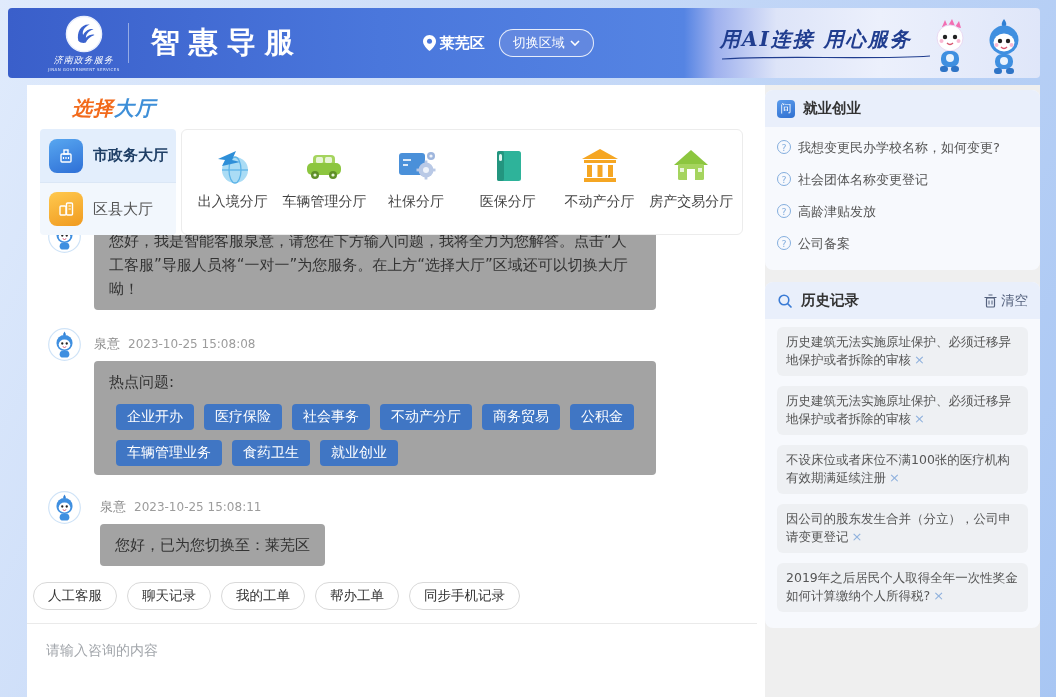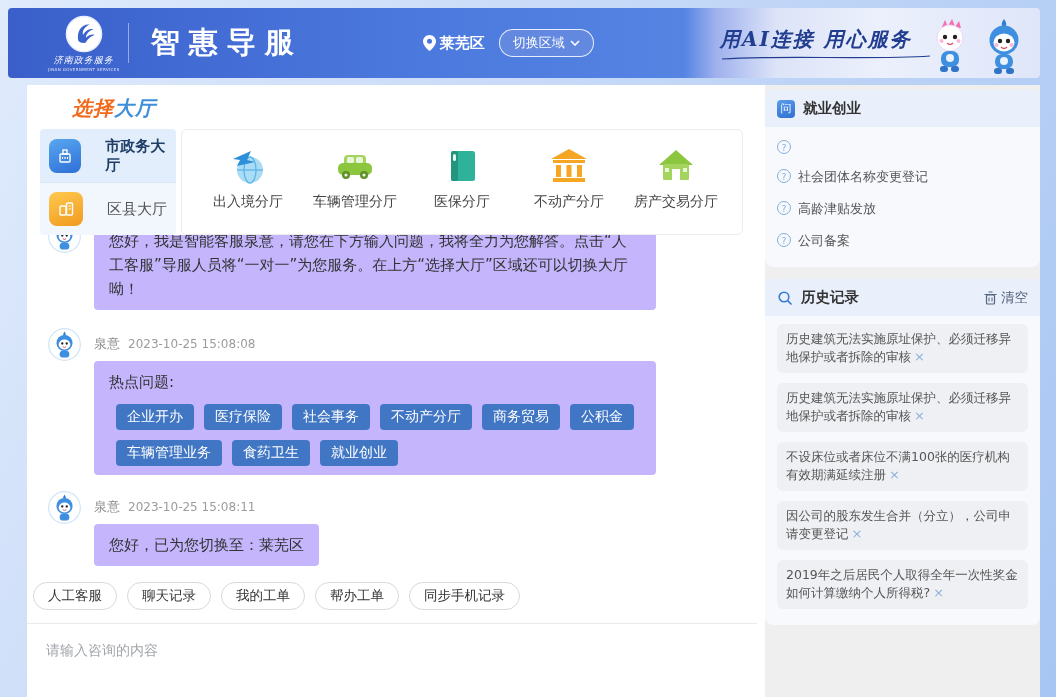--- a/index.html
+++ b/index.html
@@ -44,21 +44,21 @@
   .content { display:flex; margin-top:7px; margin-left:19px; width:1013px; height:612px; background:#fff; }
   .left-panel { width:730px; background:#fff; position:relative; display:flex; flex-direction:column; }
   .right-col { width:275px; margin-left:8px; background:#efefef; padding-top:5px; }
 
   
   .hall-title { margin:10px 0 0 13px; font-size:20px; font-weight:900; font-style:italic; letter-spacing:1px; }
   .hall-title .t1 { color:#f26a1b;margin-left:32px; }
   .hall-title .t2 { color:#3e8fd8; }
   .panel-row { position:relative; z-index:2; display:flex; margin:7px 14px 0 13px; background:#fff; }
   .side-tabs { width:136px; border-radius:4px; overflow:hidden; }
-  .side-tab { height:53px; display:flex; align-items:center; gap:24px; padding-left:9px; cursor:pointer; }
+  .side-tab { height:53px; display:flex; align-items:center; gap:10px; padding-left:9px; cursor:pointer; }
   .side-tab.active { background:#e3eefc; }
   .side-tab.inactive { background:#f2f7fd; border-top:1px solid #dbe7f6; }
   .tab-ico { width:34px; height:34px; border-radius:8px; display:flex; align-items:center; justify-content:center; }
   .tab-ico.blue { background:linear-gradient(160deg,#58a7f0,#2e6fd6); }
   .tab-ico.orange { background:linear-gradient(160deg,#ffc94f,#f09a1f); }
   .side-tab.active .tab-label { color:#1f3f66; font-weight:bold; }
   .tab-label { font-size:15px; color:#555; }
   .halls-card {
     flex:1; margin-left:5px; border:1px solid #ececec; border-radius:6px;
     display:flex; justify-content:space-evenly; padding:10px 4px 6px;
@@ -68,32 +68,32 @@
   .hall-label { font-size:14px; color:#444; line-height:1.4; }
 
   
   .chat { position:relative; z-index:1; margin-top:-15px; padding:0 14px 0 21px; flex:1; }
   .msg { display:flex; }
   .avatar { width:33px; height:33px; flex:none; margin-right:13px; }
   .msg-body { flex:1; }
   .msg-meta { font-size:13px; color:#8a8a8a; margin:7px 0 8px; }
   .msg-meta .time { font-size:12px; color:#9c9c9c; margin-left:8px; }
   .bubble {
-    background:#c4b5fd; border-radius:4px; padding:9px 15px;
+    background:#a3a3a3; border-radius:4px; padding:9px 15px;
     font-size:15px; color:#333; line-height:1.6; display:inline-block; max-width:565px;
   }
   .bubble.wide { width:562px; }
   .topics-row { display:flex; gap:10px; margin-top:10px; flex-wrap:wrap;padding-left:7px; }
   .topic-btn {
     background:#4076c4; color:#fff; font-size:14px; padding:4px 11px;
     border-radius:4px; border:none; cursor:pointer; white-space:nowrap;
   }
   .msg1 { margin-top:0; }
   .msg2 { margin-top:18px; }
-  .msg3 { margin-top:16px; }
+  .msg3 { margin-top:16px;gap:6px; }
   .quick-tabs { display:flex; gap:10px; margin:16px 0 0 -15px; padding-left:0;text-align:right; }
   .quick-tab {
     background:#fff; border:1px solid #d9d9d9; border-radius:15px; color:#333;
     font-size:13.5px; padding:4px 14px; cursor:pointer; white-space:nowrap;
   }
   .input-divider { border-top:1px solid #eaeaea; margin:13px -14px 0 -21px; }
   .input-area { padding-top:18px; margin-left:-2px; }
   .chat-input {
     width:680px; height:58px; border:none; outline:none; resize:none;
     font-family:inherit; font-size:14px; color:#333; background:transparent;
@@ -254,20 +254,38 @@
                   <circle cx="32" cy="32" r="4" fill="#5f8f28"></circle>
                   <circle cx="14" cy="32" r="1.6" fill="#e8f5d8"></circle>
                   <circle cx="32" cy="32" r="1.6" fill="#e8f5d8"></circle>
                 </svg>
             </div>
             <div class="hall-label">车辆管理分厅</div>
           </div>
           <div class="hall-item">
             <div class="hall-ico">
               <svg width="46" height="46" viewBox="0 0 46 46">
+                  <rect x="6" y="10" width="26" height="22" rx="3" fill="#4a90d9"></rect>
+                  <line x1="10" y1="17" x2="18" y2="17" stroke="#fff" stroke-width="1.6"></line>
+                  <line x1="10" y1="22" x2="15" y2="22" stroke="#fff" stroke-width="1.6"></line>
+                  <circle cx="33" cy="27" r="7.5" fill="#b9c9e6"></circle>
+                  <circle cx="33" cy="27" r="3" fill="#eef3fb"></circle>
+                  <rect x="31.6" y="17.5" width="2.8" height="4" fill="#b9c9e6"></rect>
+                  <rect x="31.6" y="32.5" width="2.8" height="4" fill="#b9c9e6"></rect>
+                  <rect x="23.5" y="25.6" width="4" height="2.8" fill="#b9c9e6"></rect>
+                  <rect x="38.5" y="25.6" width="4" height="2.8" fill="#b9c9e6"></rect>
+                  <circle cx="38" cy="13" r="4" fill="#9fb6dd"></circle>
+                  <circle cx="38" cy="13" r="1.6" fill="#eef3fb"></circle>
+                </svg>
+            </div>
+            <div class="hall-label">社保分厅</div>
+          </div>
+          <div class="hall-item">
+            <div class="hall-ico">
+              <svg width="46" height="46" viewBox="0 0 46 46">
                   <rect x="12" y="8" width="24" height="30" rx="2.5" fill="#2eb39a"></rect>
                   <rect x="12" y="8" width="7" height="30" rx="2" fill="#23957f"></rect>
                   <rect x="14" y="11" width="3" height="7" rx="1.5" fill="#e2f6f1"></rect>
                 </svg>
             </div>
             <div class="hall-label">医保分厅</div>
           </div>
           <div class="hall-item">
             <div class="hall-ico">
               <svg width="46" height="46" viewBox="0 0 46 46">
@@ -386,20 +404,21 @@
 
     <div class="right-col">
       <div class="card">
         <div class="card-head">
           <span class="ask-ico">问</span>
           <span class="card-title">就业创业</span>
         </div>
         <div class="guess-body">
           <div class="guess-item">
             <span class="q-ico">?</span>
+            <span>我想变更民办学校名称，如何变更?</span>
           </div>
           <div class="guess-item">
             <span class="q-ico">?</span>
             <span>社会团体名称变更登记</span>
           </div>
           <div class="guess-item">
             <span class="q-ico">?</span>
             <span>高龄津贴发放</span>
           </div>
           <div class="guess-item">

